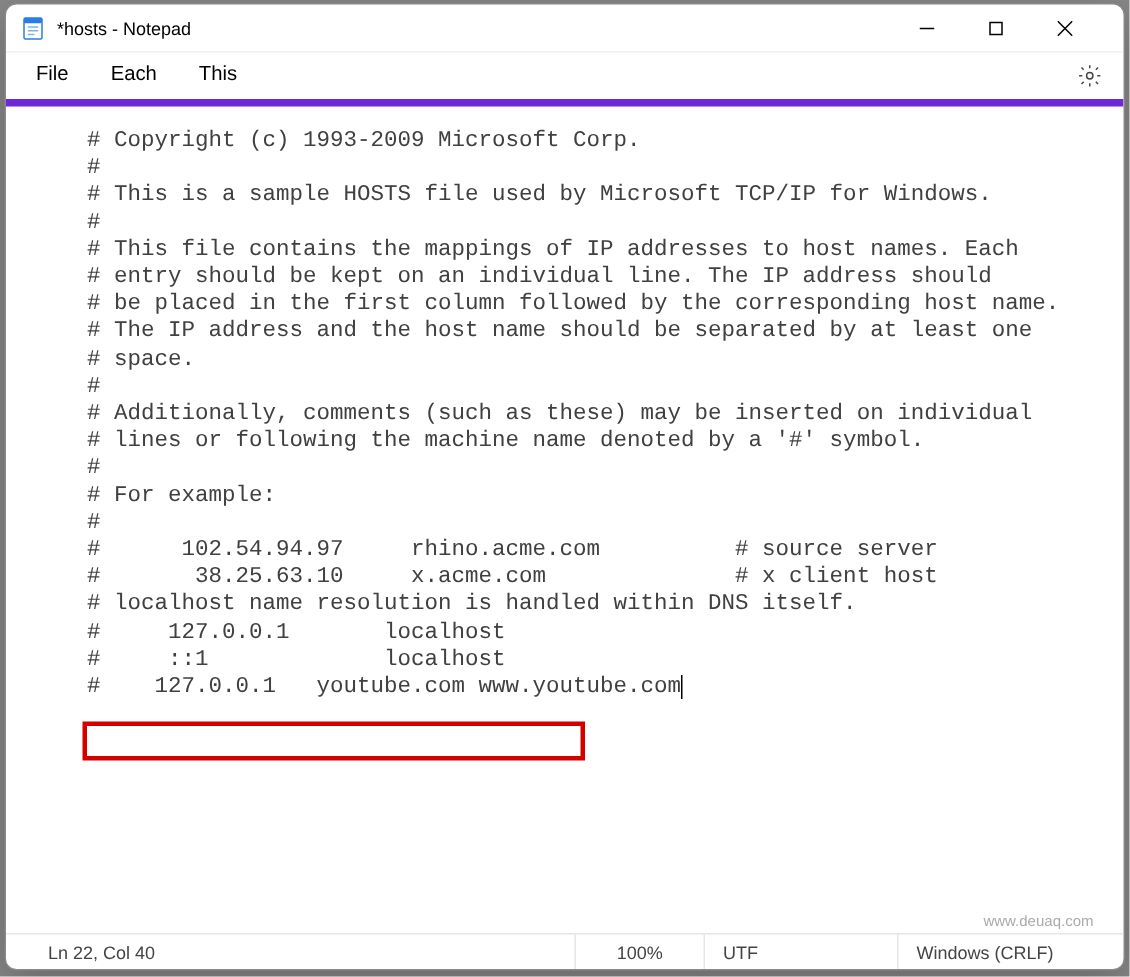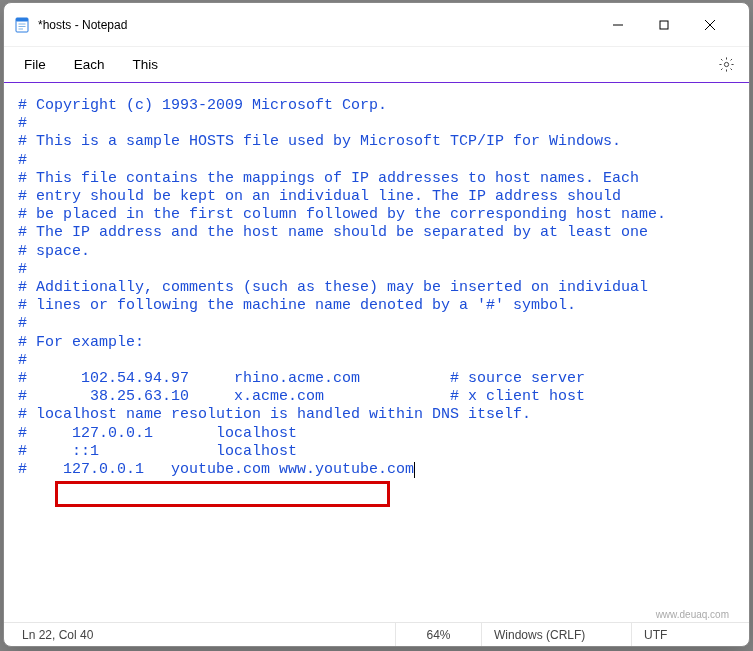--- a/index.html
+++ b/index.html
@@ -20,21 +20,21 @@
       border: 1px solid #888;
       border-radius: 8px;
       box-shadow: 0 8px 30px rgba(0,0,0,0.25);
       margin: 2px;
       display: flex;
       flex-direction: column;
       position: relative;
       overflow: hidden;
     }
     .titlebar {
-      height: 44px;
+      height: 32px;
       display: flex;
       align-items: center;
       padding: 0 16px 0 10px;
       border-bottom: 1px solid #f0f0f0;
     }
     .app-icon {
       width: 16px; height: 16px;
       margin-right: 8px;
       display: flex; align-items: center;
     }
@@ -49,46 +49,47 @@
     .win-btn {
       width: 46px; height: 30px;
       display: flex; align-items: center; justify-content: center;
       font-size: 12px; color: #000;
       font-family: "Segoe UI Symbol", sans-serif;
     }
     .win-btn svg { width: 10px; height: 10px; stroke: #000; stroke-width: 1; fill: none; }
     .menubar {
       height: 36px;
       display: flex;
-      align-items: center;
+      align-items: flex-start;
       padding: 0 6px;
-      border-bottom: 1px solid #6d28d9;
+      border-bottom: 5px solid #6d28d9;
     }
     .menu-item {
       font-size: 13.5px;
       color: #000;
       padding: 6px 14px;
       border-radius: 4px;
     }
     .menu-spacer { flex: 1; }
     .gear-btn {
       width: 34px; height: 30px;
       display: flex; align-items: center; justify-content: center;
     }
     .gear-btn svg { width: 17px; height: 17px; stroke: #444; fill: none; stroke-width: 1.4; }
     .editor {
       flex: 1;
       padding: 14px 14px 0 14px;
       font-family: Consolas, "Courier New", monospace;
       font-size: 15px;
       line-height: 18.2px;
-      color: #1d4ed8;
+      color: #404040;
       white-space: pre;
       overflow: hidden;
       position: relative;
+      margin-left: 40px;
     }
     .highlight-box {
       position: absolute;
       border: 3px solid #d40000;
       pointer-events: none;
     }
     .caret {
       display: inline-block;
       width: 1px; height: 16px;
       background: #000;
@@ -102,21 +103,21 @@
       font-size: 12px;
       color: #444;
       align-items: stretch;
     }
     .status-cell {
       display: flex; align-items: center;
       padding: 0 12px;
       border-right: 1px solid #e6e6e6;
     }
     .status-cell:last-child { border-right: none; }
-    .sc-pos { flex: 0 0 380px; padding-left: 6px; margin-left: 12px; }
+    .sc-pos { flex: 0 0 380px; padding-left: 28px; }
     .sc-zoom { flex: 0 0 86px; justify-content: center; }
     .sc-eol { flex: 0 0 150px; }
     .sc-enc { flex: 1; }
     .watermark {
       position: absolute;
       right: 20px; bottom: 26px;
       font-size: 10px;
       color: #aaa;
       font-family: sans-serif;
     }
@@ -168,20 +169,20 @@
           <circle cx="12" cy="12" r="3"></circle>
           <path d="M12 2v3M12 19v3M4.2 4.2l2.1 2.1M17.7 17.7l2.1 2.1M2 12h3M19 12h3M4.2 19.8l2.1-2.1M17.7 6.3l2.1-2.1"></path>
         </svg>
     </div>
   </div>
 
   <div class="editor" id="editor"><div># Copyright (c) 1993-2009 Microsoft Corp.</div><div>#</div><div># This is a sample HOSTS file used by Microsoft TCP/IP for Windows.</div><div>#</div><div># This file contains the mappings of IP addresses to host names. Each</div><div># entry should be kept on an individual line. The IP address should</div><div># be placed in the first column followed by the corresponding host name.</div><div># The IP address and the host name should be separated by at least one</div><div># space.</div><div>#</div><div># Additionally, comments (such as these) may be inserted on individual</div><div># lines or following the machine name denoted by a '#' symbol.</div><div>#</div><div># For example:</div><div>#</div><div>#      102.54.94.97     rhino.acme.com          # source server</div><div>#       38.25.63.10     x.acme.com              # x client host</div><div></div><div># localhost name resolution is handled within DNS itself.</div><div>#     127.0.0.1       localhost</div><div>#     ::1             localhost</div><div>#    127.0.0.1   youtube.com www.youtube.com<span class="caret"></span></div></div>
 
   <div class="statusbar">
     <div class="status-cell sc-pos">Ln 22, Col 40</div>
-    <div class="status-cell sc-zoom">64%</div>
+    <div class="status-cell sc-zoom">100%</div>
+    <div class="status-cell sc-enc">UTF</div>
     <div class="status-cell sc-eol">Windows (CRLF)</div>
-    <div class="status-cell sc-enc">UTF</div>
   </div>
 
   <div class="watermark">www.deuaq.com</div>
 <div class="highlight-box" style="top: 478px; left: 51px; width: 335px; height: 26px;"></div>
   </div>
 
 </body></html>

